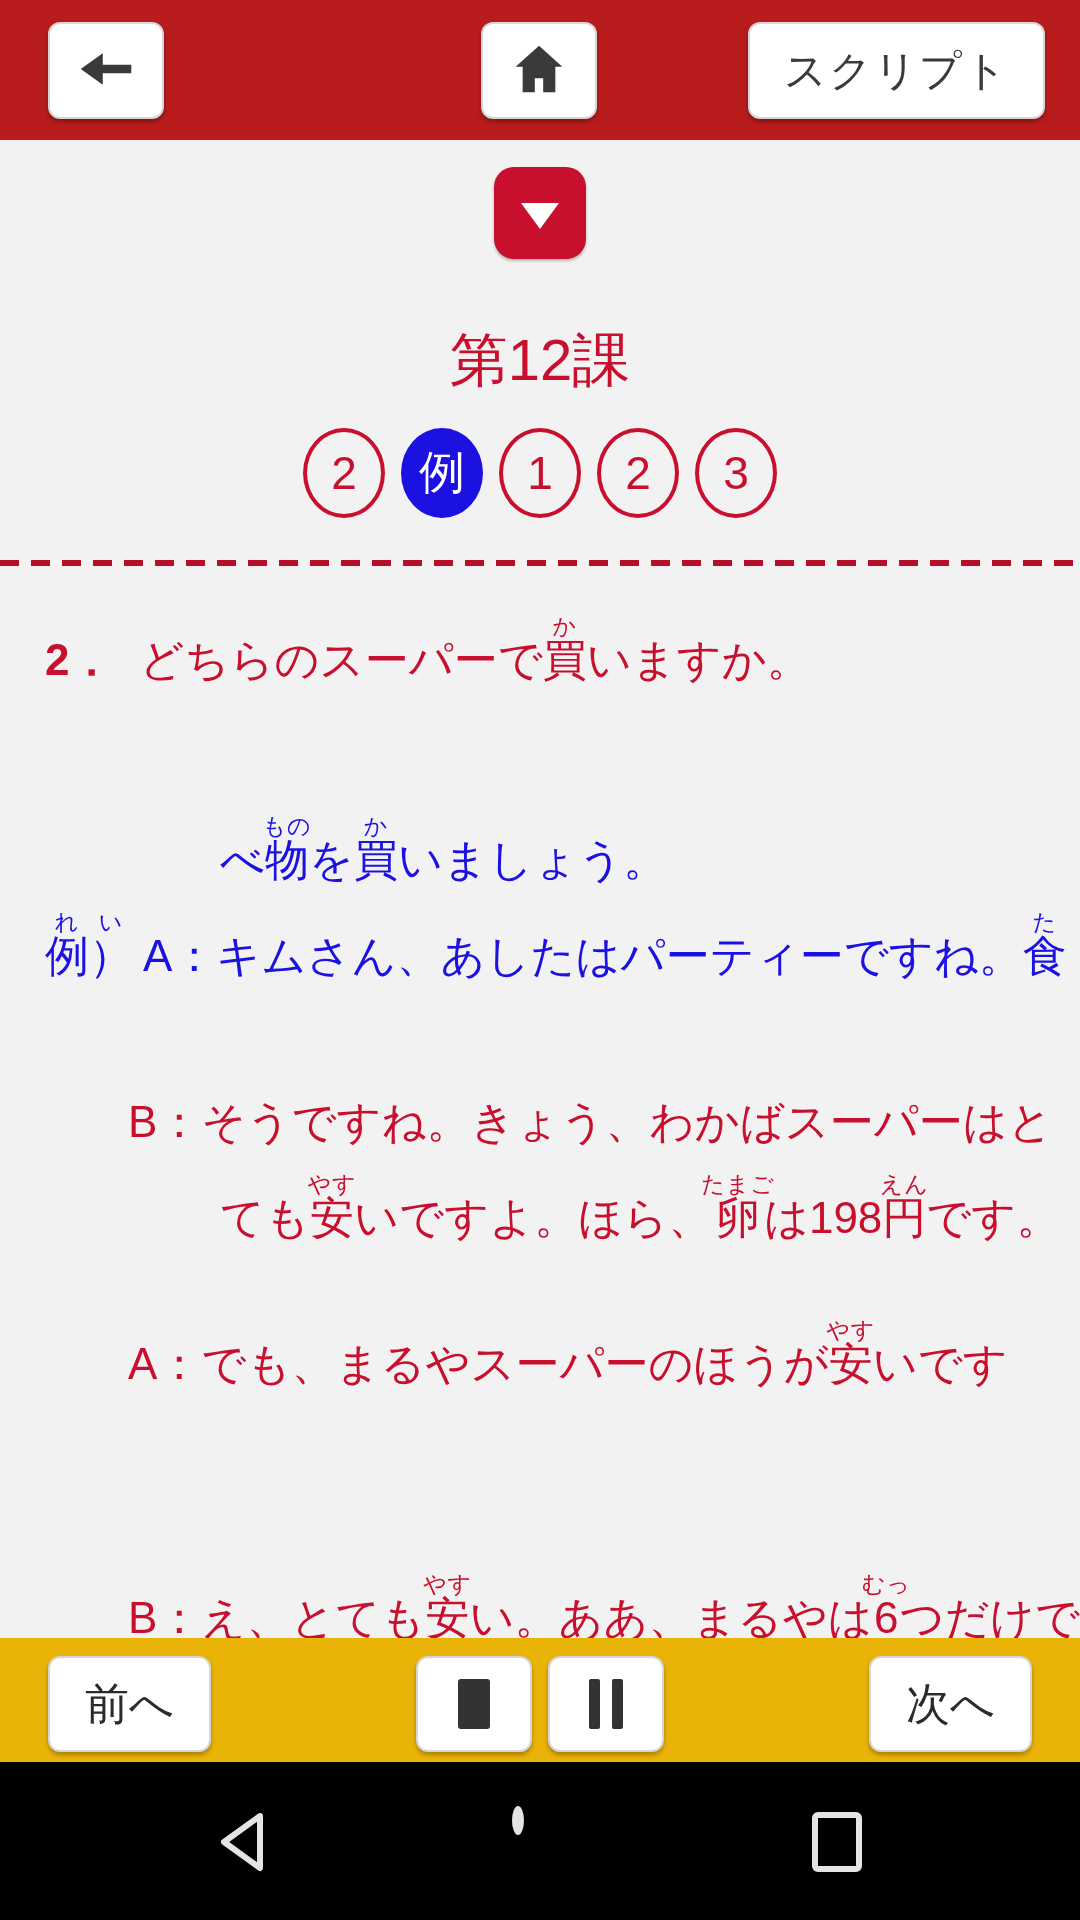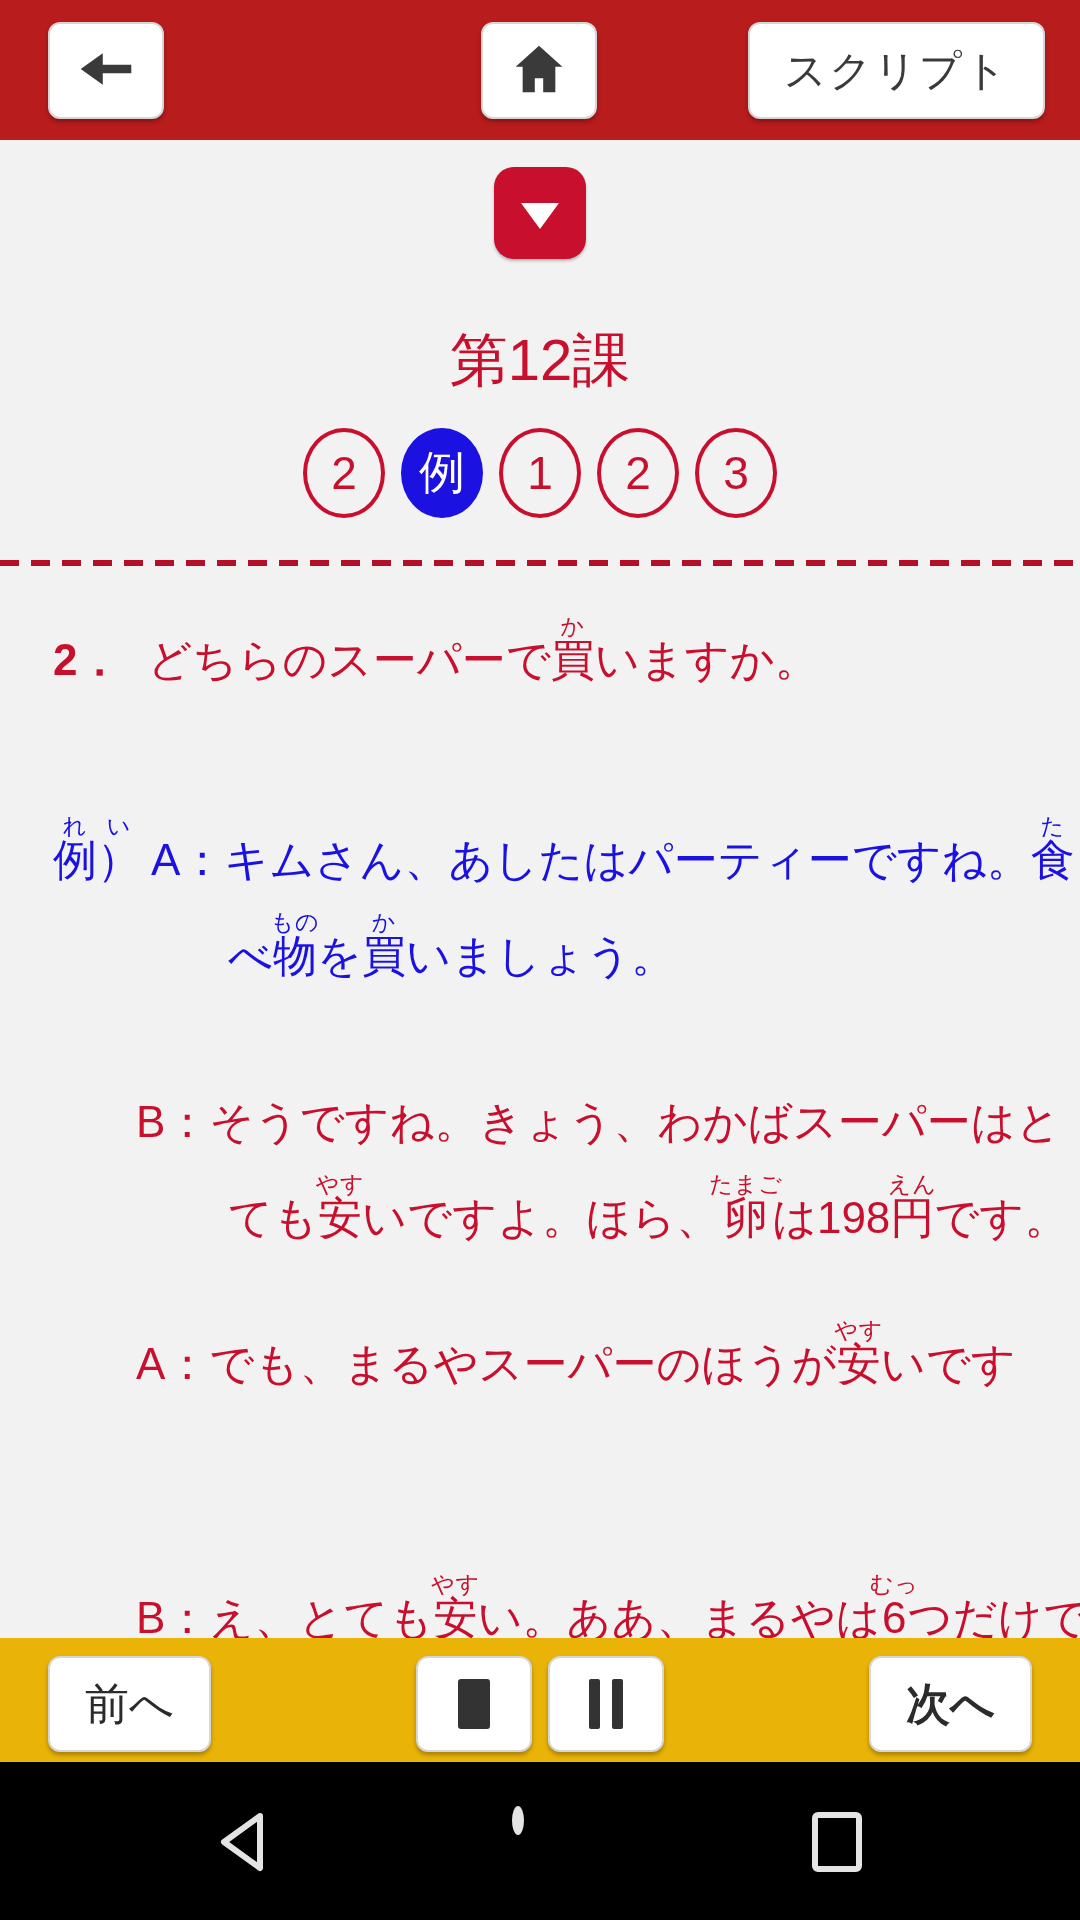--- a/index.html
+++ b/index.html
@@ -59,21 +59,21 @@
   }
   .circle.active{
     background:#1B12E2;border-color:#1B12E2;color:#fff;
   }
   
   .dash-divider{
     position:absolute;left:0;top:560px;width:1080px;height:6px;
     background:repeating-linear-gradient(90deg,#B50F28 0 19px,transparent 19px 31px);
   }
   
-  .dlg{position:absolute;left:16px;width:948px;font-size:44px;}
+  .dlg{position:absolute;left:8px;width:948px;font-size:44px;}
   .dlg.c-red{color:#C8102E;}
   .dlg.c-blue{color:#1B12E2;}
   .dline{line-height:96px;height:96px;white-space:nowrap;}
   .pl-label{padding-left:37px;}
   .pl-speaker{padding-left:120px;}
   .pl-cont{padding-left:212px;}
   .q-prefix{font-weight:bold;margin-right:26px;}
   .blk-label{margin-right:10px;}
   ruby{ruby-position:over;}
   rt{font-size:23px;letter-spacing:1px;}
@@ -83,21 +83,21 @@
   .dlg-3{top:1316px;}
   .dlg-4{top:1570px;}
   
   .bottombar{
     position:absolute;left:0;top:1638px;width:1080px;height:137px;
     background:#eab308;
   }
   .prev-btn{position:absolute;left:48px;top:18px;width:163px;height:96px;
     font-size:44px;color:#2b2b2b;}
   .next-btn{position:absolute;right:48px;top:18px;width:163px;height:96px;
-    font-size:44px;color:#2b2b2b;font-weight:bold;}
+    font-size:44px;color:#2b2b2b;}
   .stop-btn{position:absolute;left:416px;top:18px;width:116px;height:96px;}
   .pause-btn{position:absolute;left:548px;top:18px;width:116px;height:96px;}
   .stop-shape{width:32px;height:50px;background:#333;border-radius:3px;}
   .pause-shape{display:flex;gap:12px;}
   .pause-shape i{display:block;width:11px;height:50px;background:#333;border-radius:2px;}
   
   .androidbar{
     position:absolute;left:0;top:1762px;width:1080px;height:158px;
     background:#000;
   }
@@ -146,22 +146,22 @@
       <button class="circle">3</button>
     </div>
 
   <div class="dash-divider"></div>
 
   <div id="dialogueRoot">
       <div class="dlg dlg-0 c-red">
         <div class="dline pl-label"><span class="q-prefix">2．</span>どちらのスーパーで<ruby>買<rt>か</rt></ruby>いますか。</div>
       </div>
       <div class="dlg dlg-1 c-blue">
+        <div class="dline pl-cont">べ<ruby>物<rt>もの</rt></ruby>を<ruby>買<rt>か</rt></ruby>いましょう。</div>
         <div class="dline pl-label"><span class="blk-label"><ruby>例）<rt>れい</rt></ruby></span><span>A：</span>キムさん、あしたはパーティーですね。<ruby>食<rt>た</rt></ruby></div>
-        <div class="dline pl-cont">べ<ruby>物<rt>もの</rt></ruby>を<ruby>買<rt>か</rt></ruby>いましょう。</div>
       </div>
       <div class="dlg dlg-2 c-red">
         <div class="dline pl-speaker"><span>B：</span>そうですね。きょう、わかばスーパーはと</div>
         <div class="dline pl-cont">ても<ruby>安<rt>やす</rt></ruby>いですよ。ほら、<ruby>卵<rt>たまご</rt></ruby>は198<ruby>円<rt>えん</rt></ruby>です。</div>
       </div>
       <div class="dlg dlg-3 c-red">
         <div class="dline pl-speaker"><span>A：</span>でも、まるやスーパーのほうが<ruby>安<rt>やす</rt></ruby>いです</div>
       </div>
       <div class="dlg dlg-4 c-red">
         <div class="dline pl-speaker"><span>B：</span>え、とても<ruby>安<rt>やす</rt></ruby>い。ああ、まるやは<ruby>6<rt>むっ</rt></ruby>つだけで</div>

